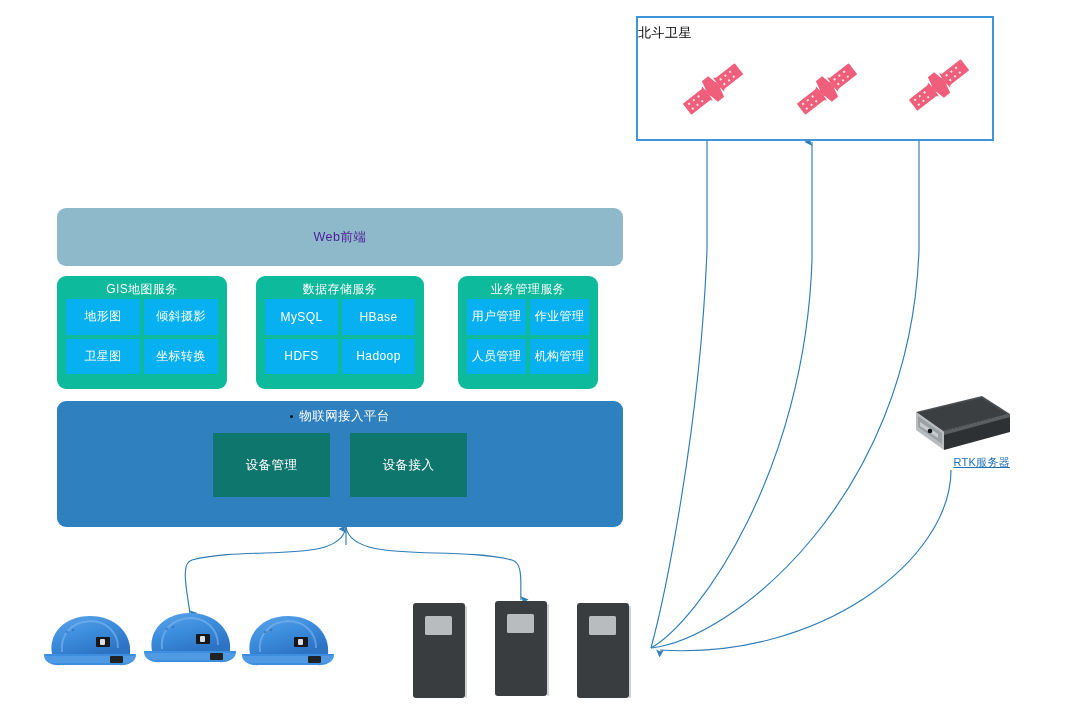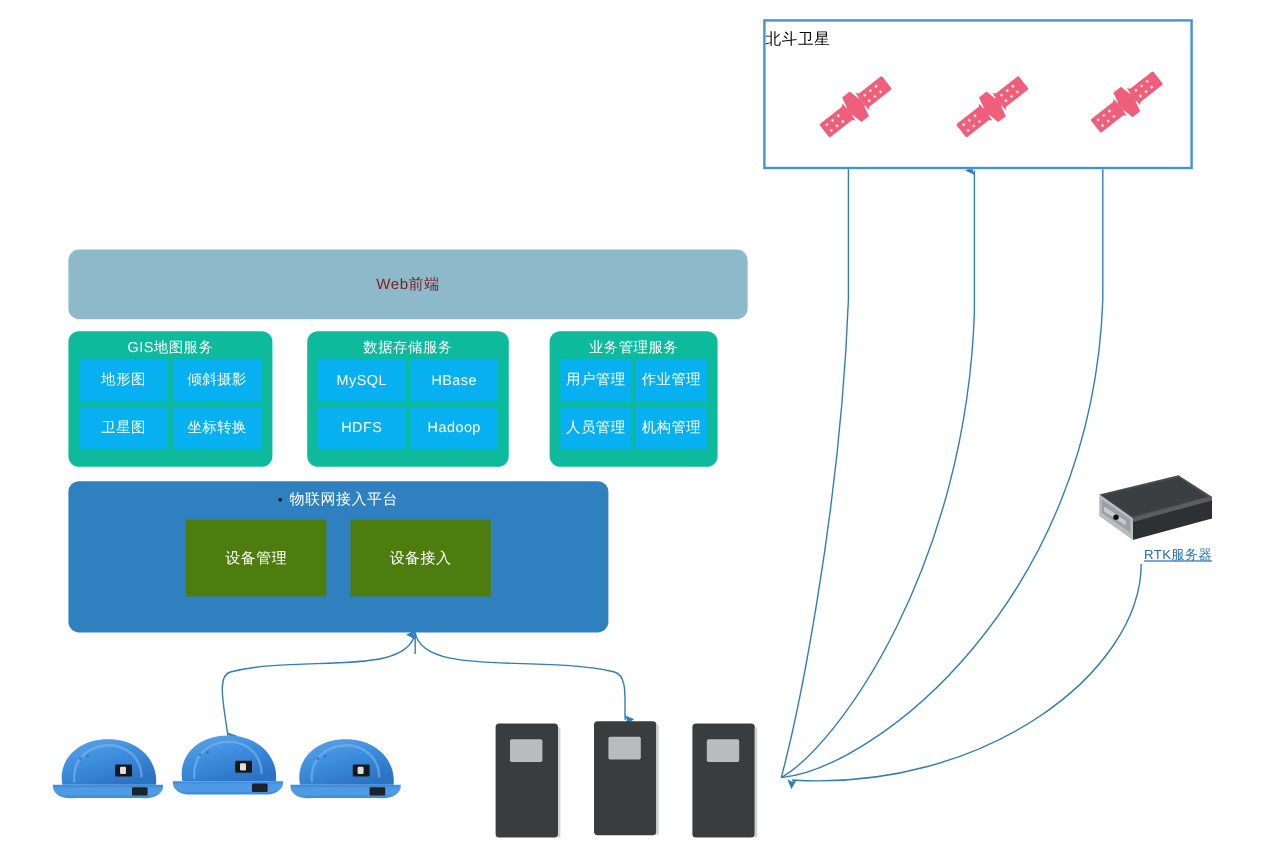--- a/index.html
+++ b/index.html
@@ -31,21 +31,21 @@
     text-align:left;font-size:13px;color:#000000;
     letter-spacing:.5px;
   }
   .sat-icon{position:absolute;width:74px;height:62px;}
 
   
   #web-bar{
     left:57px;top:208px;width:566px;height:58px;
     background:#8db9cb;border-radius:9px;
     display:flex;align-items:center;justify-content:center;
-    color:#7f1d1d;font-size:12.5px;letter-spacing:.5px;
+    color:#4c1d95;font-size:12.5px;letter-spacing:.5px;
   }
 
   
   .svc-group{
     top:276px;height:113px;
     background:#0dba9c;border-radius:9px;
     box-sizing:border-box;padding-top:4px;
   }
   .svc-title{
     text-align:center;color:#ffffff;font-size:12px;
@@ -60,36 +60,36 @@
     background:#07b0f0;color:#ffffff;
     display:flex;align-items:center;justify-content:center;
     font-size:12px;letter-spacing:.4px;
   }
   #svc-gis{left:57px;width:170px;}
   #svc-storage{left:256px;width:168px;}
   #svc-biz{left:458px;width:140px;}
 
   
   #iot{
-    left:57px;top:401px;width:450px;height:126px;
+    left:57px;top:401px;width:566px;height:126px;
     background:#2e80bf;border-radius:9px;box-sizing:border-box;
   }
   #iot-head{
     position:relative;text-align:center;color:#ffffff;
     font-size:12.5px;line-height:22px;padding-top:4px;letter-spacing:.4px;
   }
   #iot-bullet{
     display:inline-block;width:3px;height:3px;background:#111111;
     border-radius:50%;vertical-align:middle;margin-right:6px;
   }
   #iot-grid{
     display:flex;gap:20px;justify-content:center;padding-top:6px;
   }
   .iot-cell{
-    width:117px;height:64px;background:#4d7c0f;color:#ffffff;
+    width:117px;height:64px;background:#0f766e;color:#ffffff;
     display:flex;align-items:center;justify-content:center;
     font-size:12.5px;letter-spacing:.4px;
   }
 
   
   #rtk{left:898px;top:392px;width:112px;height:62px;}
   #rtk-label{
     left:898px;top:455px;width:112px;text-align:right;
     color:#1f6fb5;font-size:11px;letter-spacing:.3px;text-decoration:underline;
   }

